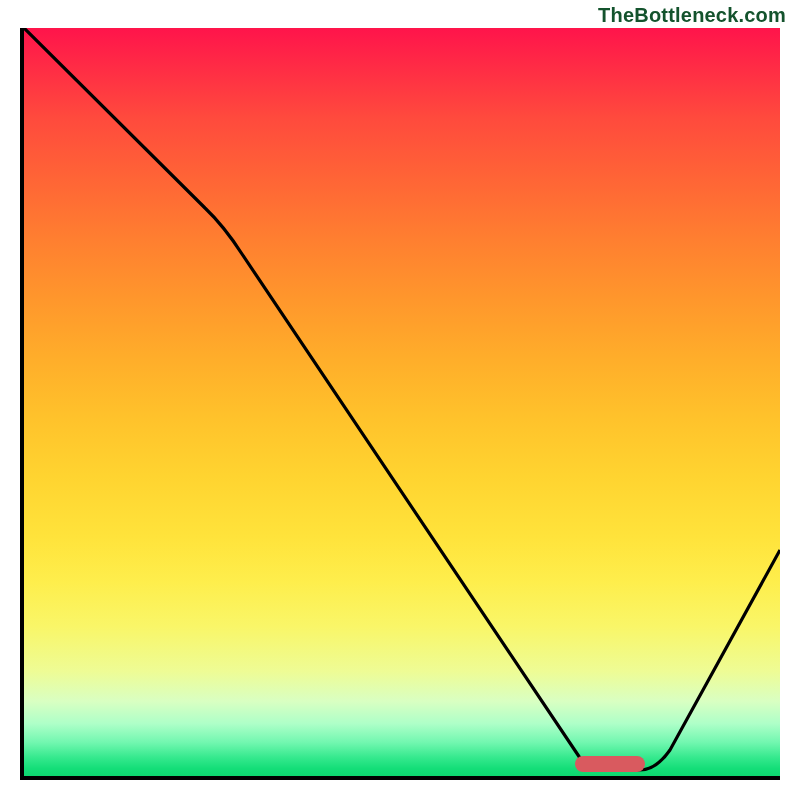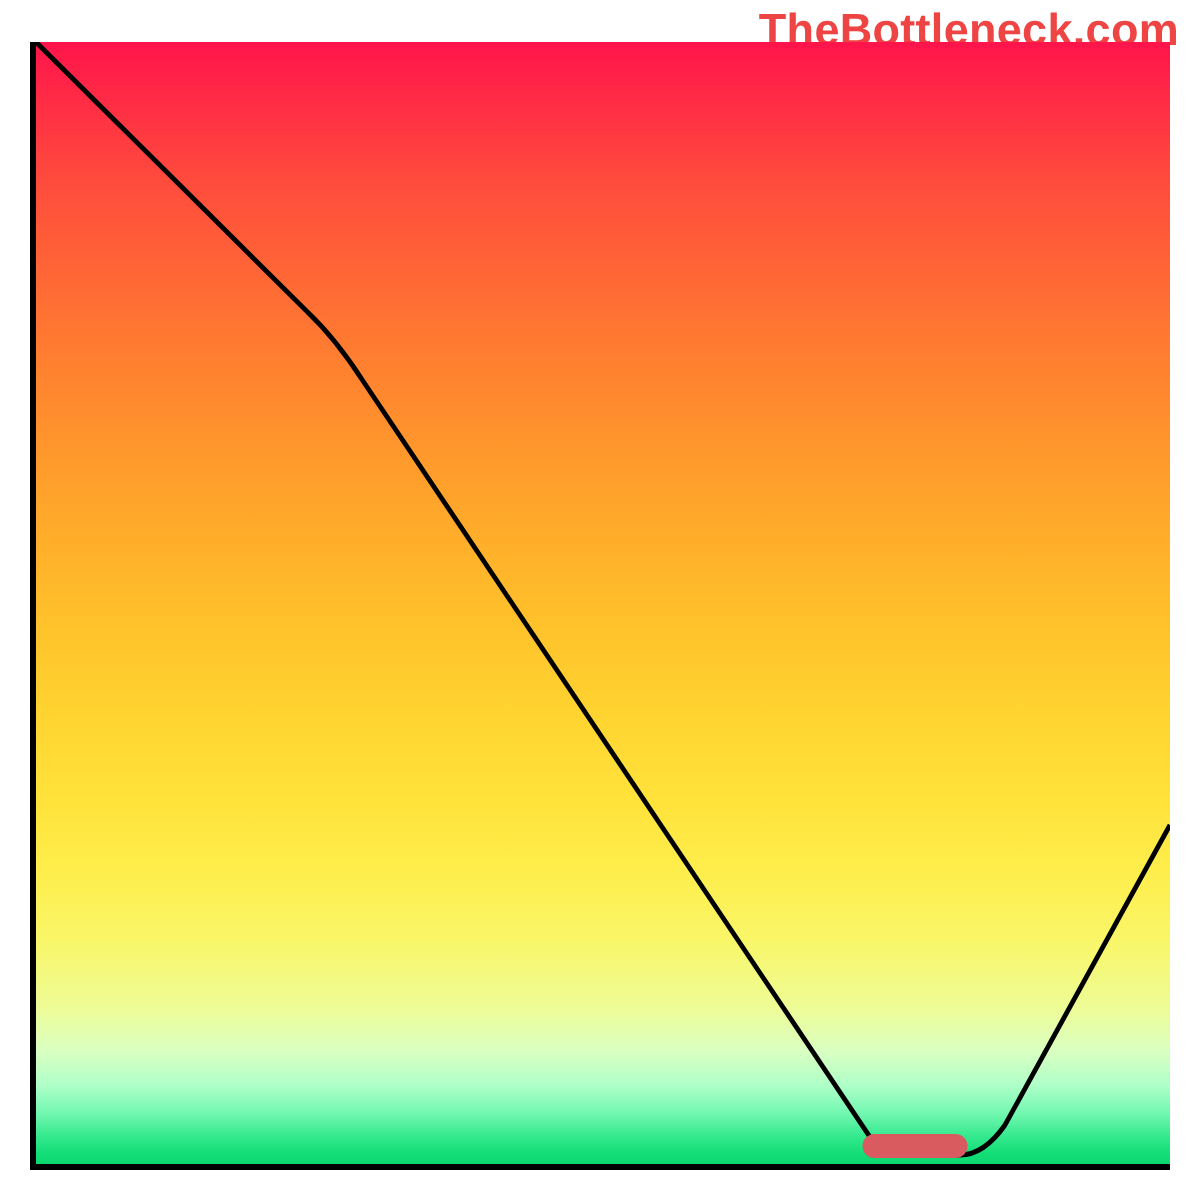--- a/index.html
+++ b/index.html
@@ -12,23 +12,23 @@
   }
   .container {
     position: relative;
     width: 800px;
     height: 800px;
   }
   .watermark {
     position: absolute;
     top: 4px;
     right: 14px;
-    font-size: 30px;
+    font-size: 20px;
     font-weight: 600;
-    color: #ef4444;
+    color: #14532d;
     letter-spacing: 0.2px;
   }
   .plot-frame {
     position: absolute;
     left: 20px;
     top: 28px;
     width: 760px;
     height: 752px;
     box-sizing: border-box;
     border-left: 4px solid #000;

